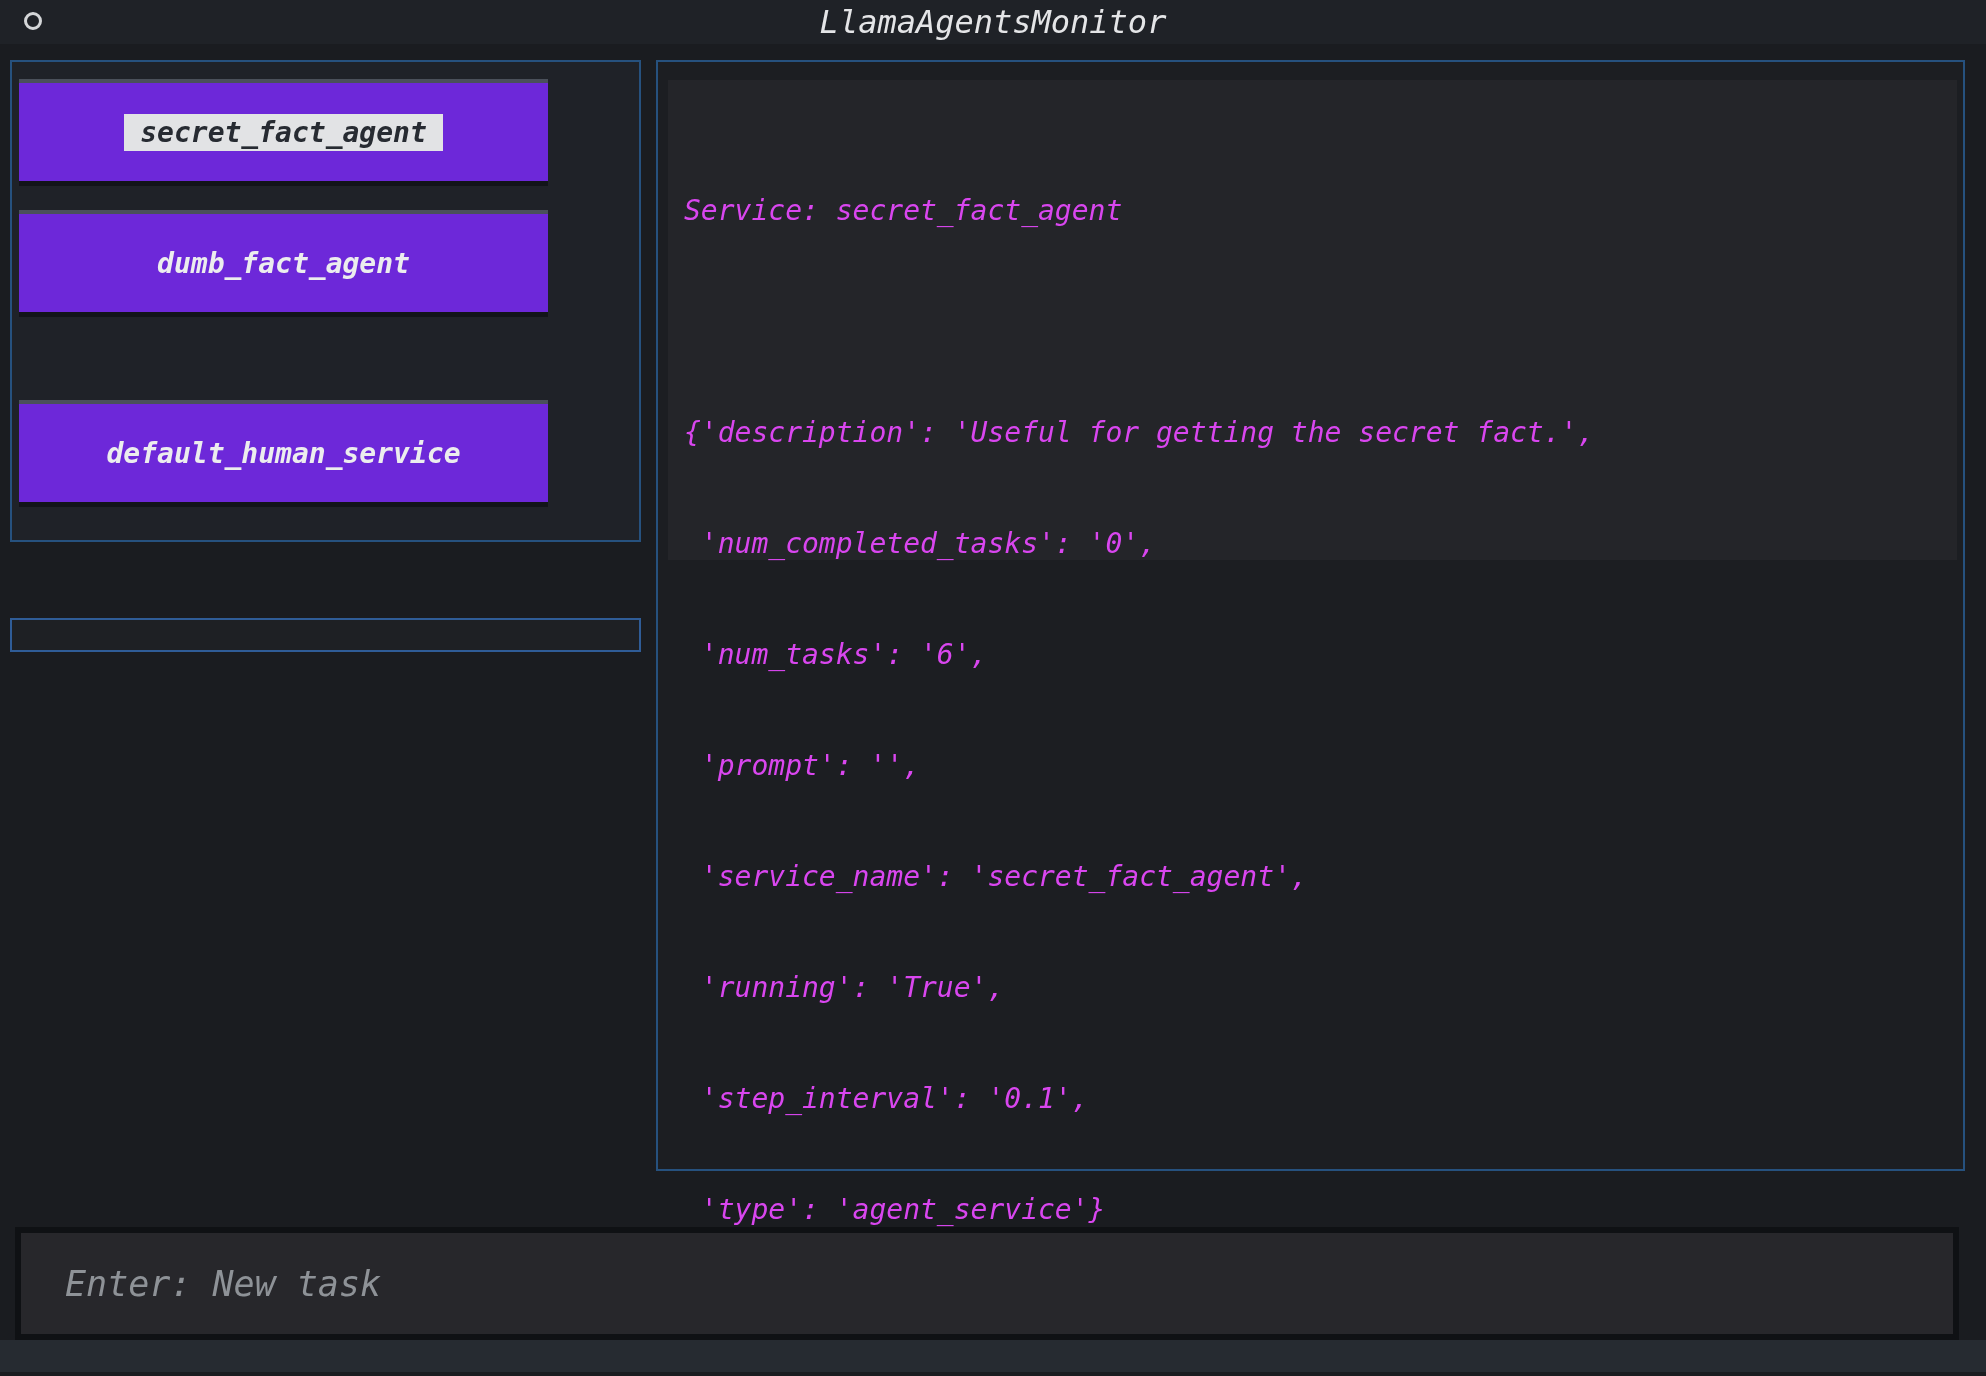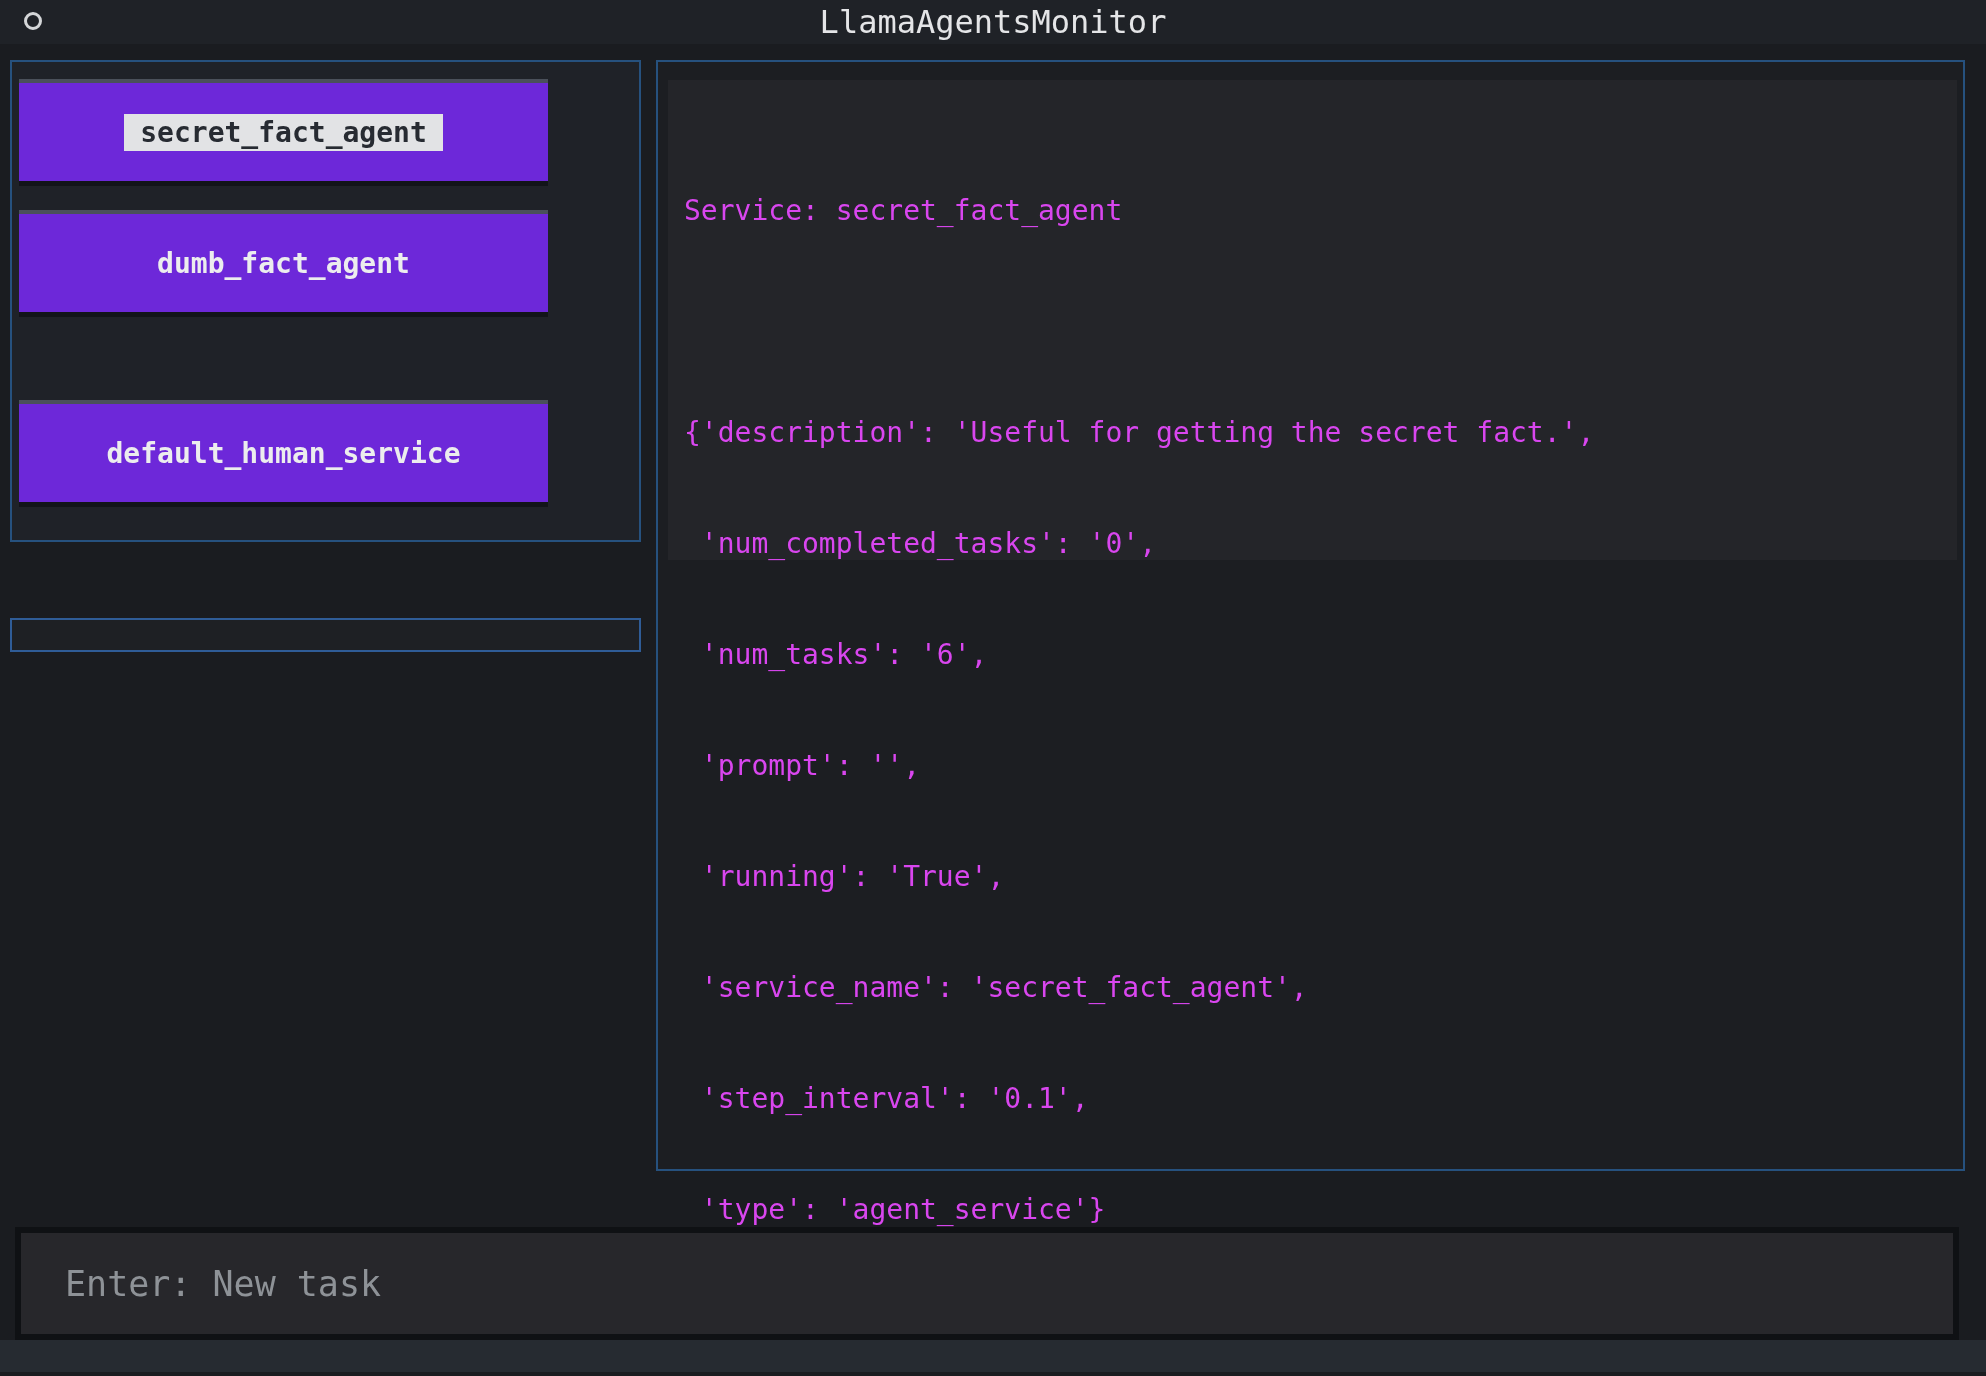--- a/index.html
+++ b/index.html
@@ -1,21 +1,21 @@
 <!DOCTYPE html>
 <html><head>
 <meta charset="utf-8">
 <style>
   html,body { margin:0; padding:0; }
   body {
     width:1986px; height:1376px; overflow:hidden; position:relative;
     background:#1a1c20;
     font-family:"DejaVu Sans Mono", monospace;
   }
-  .abs { position:absolute; box-sizing:border-box; }
+  .abs { position:absolute; box-sizing:border-box;font-style:italic; }
 
   
   .header { left:0; top:0; width:1986px; height:44px; background:#1f2227; }
   .hdr-circle {
     left:24px; top:12px; width:18px; height:18px;
     border:3px solid #d4d6d8; border-radius:50%;
   }
   .hdr-title {
     left:0; top:0; width:1986px; height:44px; line-height:44px;
     text-align:center; font-size:32px; color:#e4e5e7; letter-spacing:0;
@@ -94,22 +94,22 @@
 <div class="abs empty-box"></div>
 
 <div class="abs detail-panel">
   <div class="detail-content">
     <div class="line">Service: secret_fact_agent</div>
     <div class="line"></div>
     <div class="line">{'description': 'Useful for getting the secret fact.',</div>
     <div class="line"> 'num_completed_tasks': '0',</div>
     <div class="line"> 'num_tasks': '6',</div>
     <div class="line"> 'prompt': '',</div>
+    <div class="line"> 'service_name': 'secret_fact_agent',</div>
     <div class="line"> 'running': 'True',</div>
-    <div class="line"> 'service_name': 'secret_fact_agent',</div>
     <div class="line"> 'step_interval': '0.1',</div>
     <div class="line"> 'type': 'agent_service'}</div>
   </div>
 </div>
 
 <div class="abs task-input">
   <div class="task-input-inner">
     <span class="placeholder">Enter: New task</span>
   </div>
 </div>

